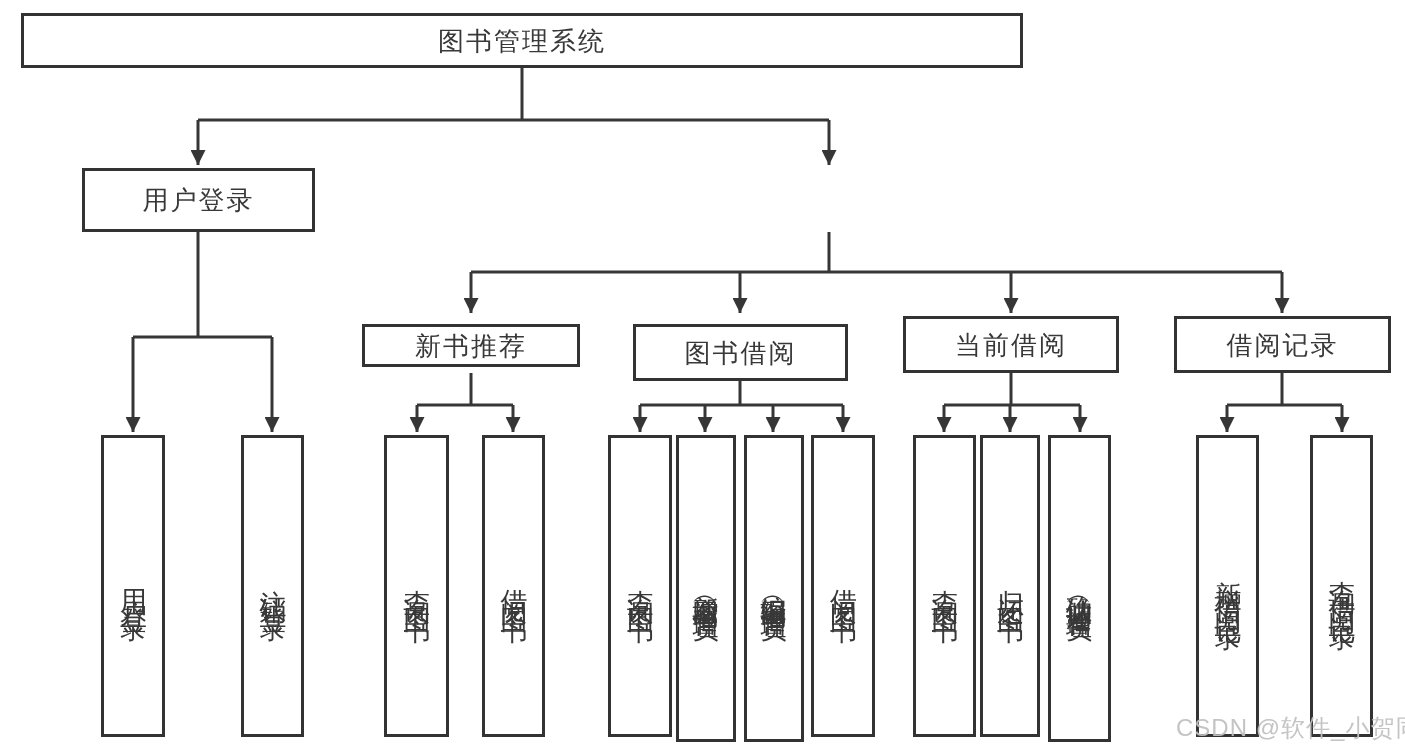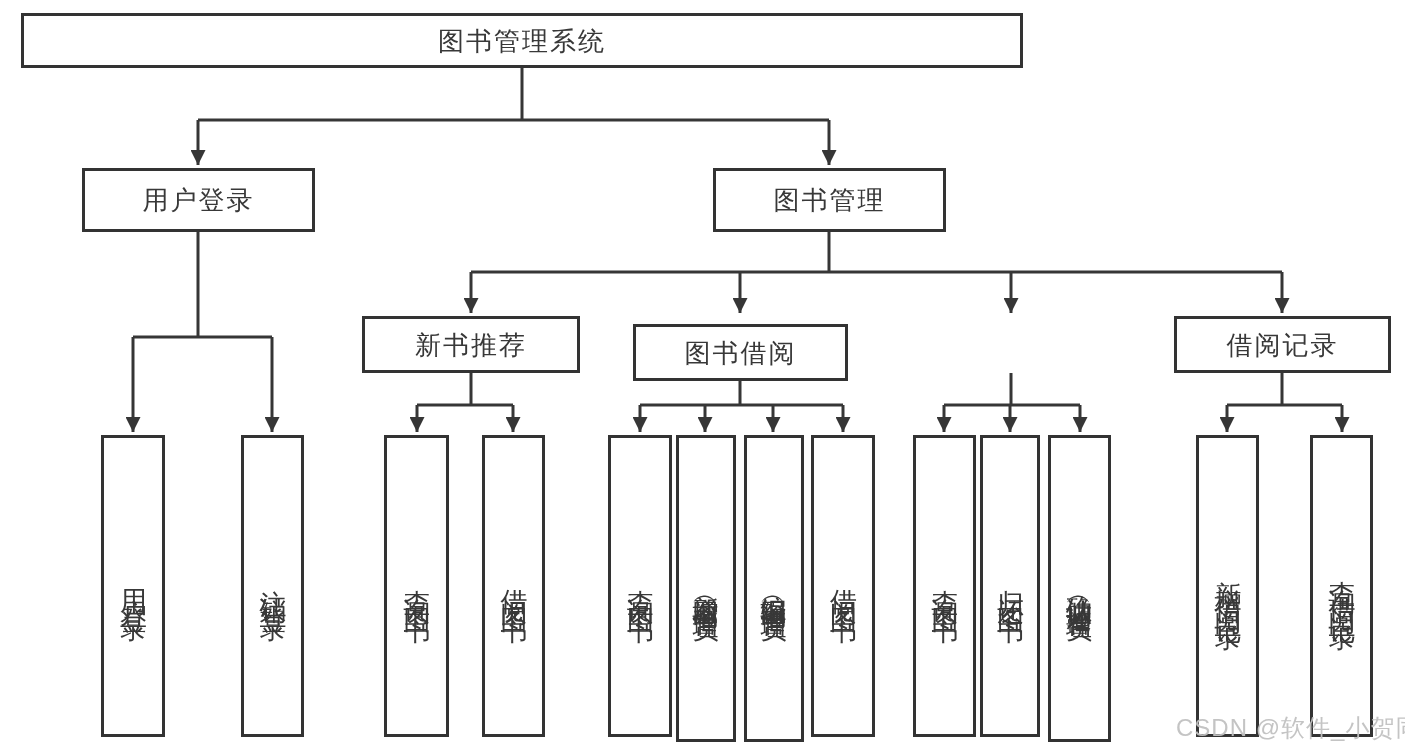--- a/index.html
+++ b/index.html
@@ -103,29 +103,29 @@
     </g>
   </svg>
 
   <div class="box" style="left:21px;top:13px;width:1002px;height:55px">
     <span class="lbl">图书管理系统</span>
   </div>
 
   <div class="box" style="left:82px;top:168px;width:233px;height:64px">
     <span class="lbl">用户登录</span>
   </div>
-  <div class="box" style="left:713px;top:168px;width:233px;height:64px">
-    <span class="lbl">图书管理</span>
-  </div>
 
-  <div class="box" style="left:362px;top:316px;width:218px;height:57px">
+  <div class="box" style="left:362px;top:324px;width:218px;height:43px">
     <span class="lbl">新书推荐</span>
   </div>
   <div class="box" style="left:633px;top:324px;width:215px;height:57px">
     <span class="lbl">图书借阅</span>
+  </div>
+  <div class="box" style="left:903px;top:316px;width:216px;height:57px">
+    <span class="lbl">当前借阅</span>
   </div>
   <div class="box" style="left:1174px;top:316px;width:217px;height:57px">
     <span class="lbl">借阅记录</span>
   </div>
 
   <div class="box leaf" style="left:101px;top:435px;width:64px;height:302px">
     <span class="lbl">用户登录</span>
   </div>
   <div class="box leaf" style="left:241px;top:435px;width:63px;height:302px">
     <span class="lbl">注销登录</span>

